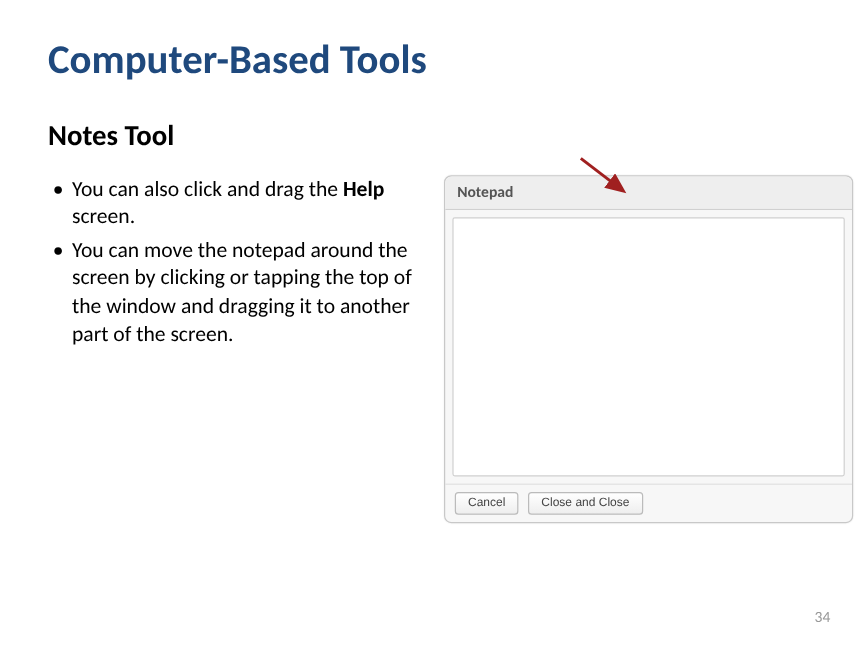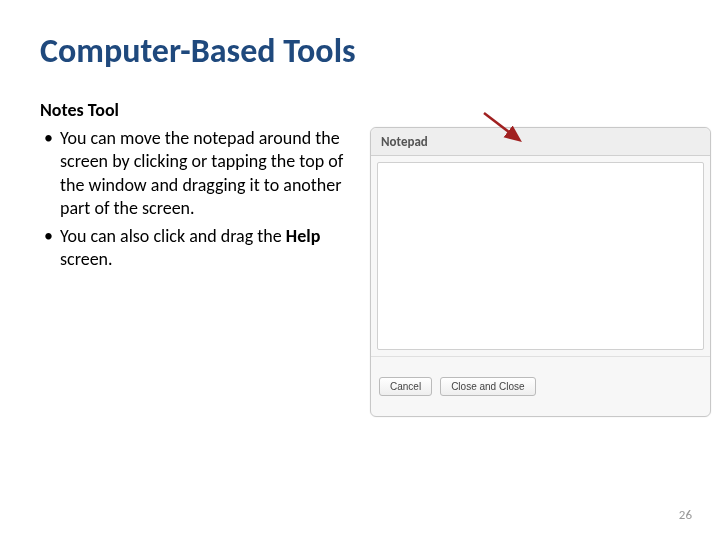--- a/index.html
+++ b/index.html
@@ -11,24 +11,24 @@
       position: relative;
       padding: 30px 40px;
     }
     .slide-title {
       font-size: 34px;
       font-weight: bold;
       color: #1f497d;
       margin-bottom: 28px;
     }
     .subtitle {
-      font-size: 18px;
+      font-size: 24px;
       font-weight: bold;
       color: #000;
-      margin-bottom: 6px;
+      margin-bottom: 18px;
     }
     .content-row {
       display: flex;
       gap: 20px;
     }
     .left-col {
       flex: 0 0 310px;
     }
     .bullet-list {
       list-style: none;
@@ -77,21 +77,21 @@
       border-radius: 6px 6px 0 0;
     }
     .notepad-body {
       flex: 1;
       margin: 6px;
       background: #fff;
       border: 1px solid #d0d0d0;
       border-radius: 2px;
     }
     .notepad-footer {
-      padding: 20px 8px;
+      padding: 6px 8px;
       display: flex;
       gap: 8px;
       border-top: 1px solid #e0e0e0;
     }
     .np-btn {
       font-size: 10px;
       padding: 3px 10px;
       border: 1px solid #bbb;
       border-radius: 3px;
       background: linear-gradient(#fff, #eee);
@@ -110,24 +110,24 @@
 <body>
 
 <h1 class="slide-title">Computer-Based Tools</h1>
 
 <h2 class="subtitle">Notes Tool</h2>
 
 <div class="content-row">
   <div class="left-col">
     <ul class="bullet-list">
       <li>
-        <span>You can move the notepad around the screen by clicking or tapping the top of the window and dragging it to another part of the screen.</span>
+        <span>You can also click and drag the </span><b>Help</b><span> screen.</span>
       </li>
       <li>
-        <span>You can also click and drag the </span><b>Help</b><span> screen.</span>
+        <span>You can move the notepad around the screen by clicking or tapping the top of the window and dragging it to another part of the screen.</span>
       </li>
     </ul>
   </div>
 
   <div class="right-col">
     <svg class="arrow" width="50" height="40" viewBox="0 0 50 40">
       <defs>
         <marker id="ah" markerWidth="8" markerHeight="8" refX="5" refY="3" orient="auto">
           <polygon points="0 0, 7 3, 0 6" fill="#a02020"></polygon>
         </marker>
@@ -139,13 +139,13 @@
       <div class="notepad-header">Notepad</div>
       <div class="notepad-body"></div>
       <div class="notepad-footer">
         <button class="np-btn">Cancel</button>
         <button class="np-btn">Close and Close</button>
       </div>
     </div>
   </div>
 </div>
 
-<div class="page-number">26</div>
+<div class="page-number">34</div>
 
 </body></html>

